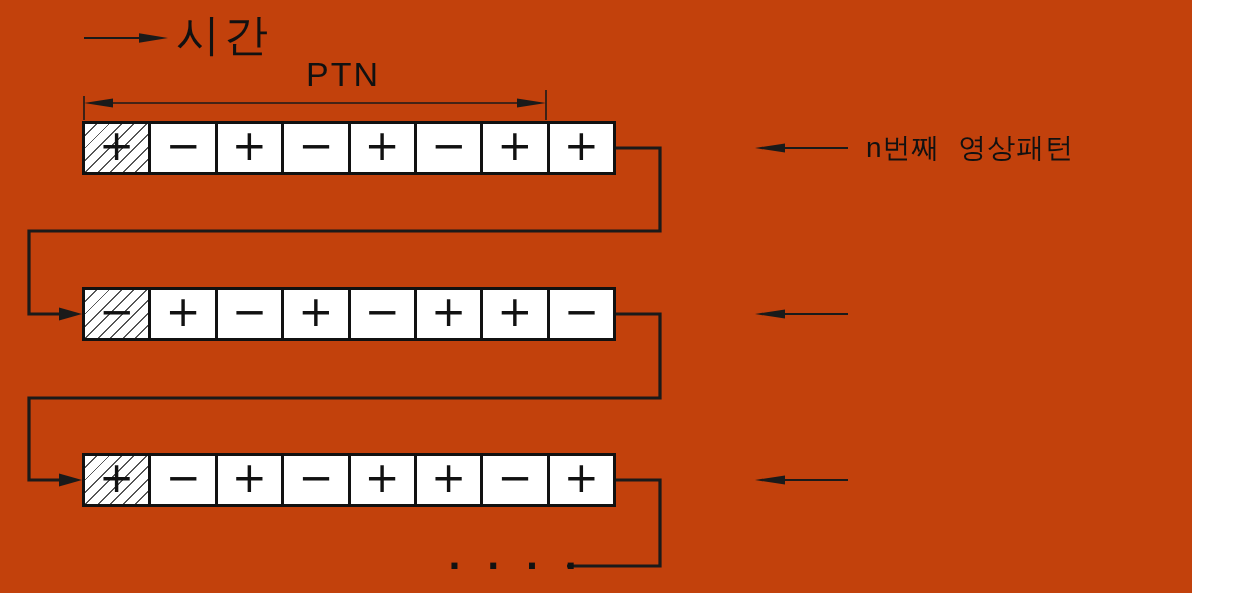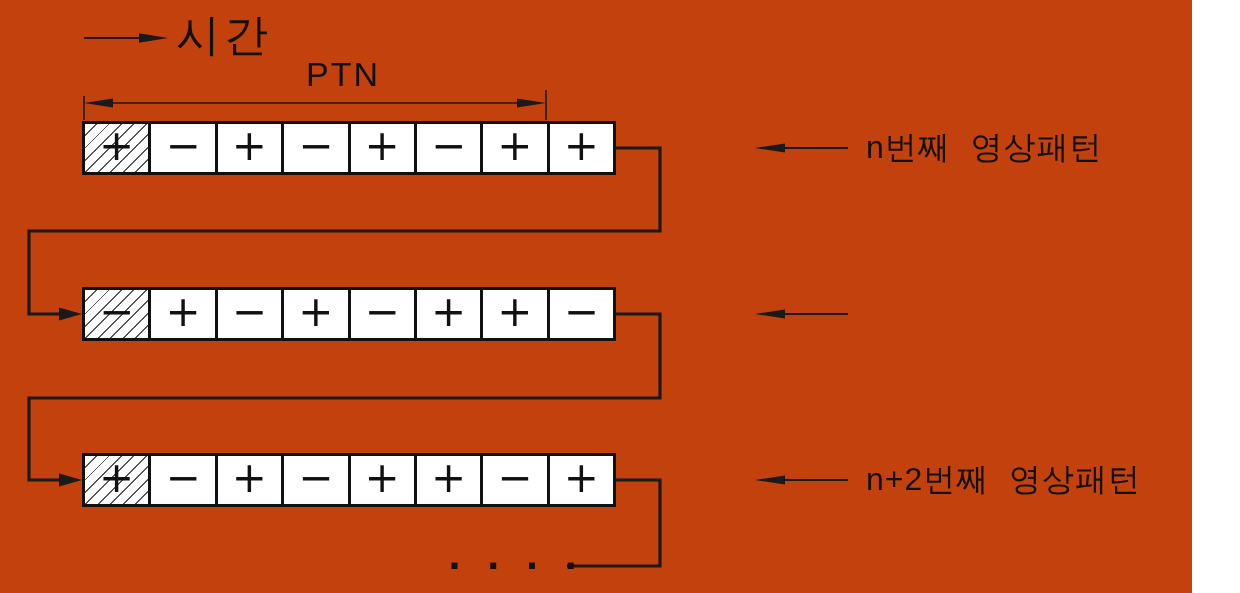--- a/index.html
+++ b/index.html
@@ -68,21 +68,21 @@
     font-family: "DejaVu Sans", sans-serif;
     font-size: 42px;
     font-weight: 400;
     line-height: 1;
     transform: translateY(-2px);
   }
   .row-label {
     position: absolute;
     left: 866px;
     transform: translateY(-50%);
-    font-size: 32px;
+    font-size: 28px;
     line-height: 1.1;
     white-space: pre;
     letter-spacing: 1px;
   }
   .row-label-n  { top: 148px; }
   .row-label-n1 { top: 314px; }
   .row-label-n2 { top: 480px; }
   .ellipsis {
     position: absolute;
     left: 448px; top: 537px;
@@ -224,17 +224,16 @@
         <span>−</span>
       </div>
       <div class="cell">
         <span>+</span>
       </div>
     </div>
 
   <div class="row-label row-label-n">n번째  영상패턴</div>
 
 
-  <div class="row-label row-label-n2">n+2번째  영상패턴</div>
 
   <div class="ellipsis">. . . .</div>
 
 </div>
 
 </body></html>

